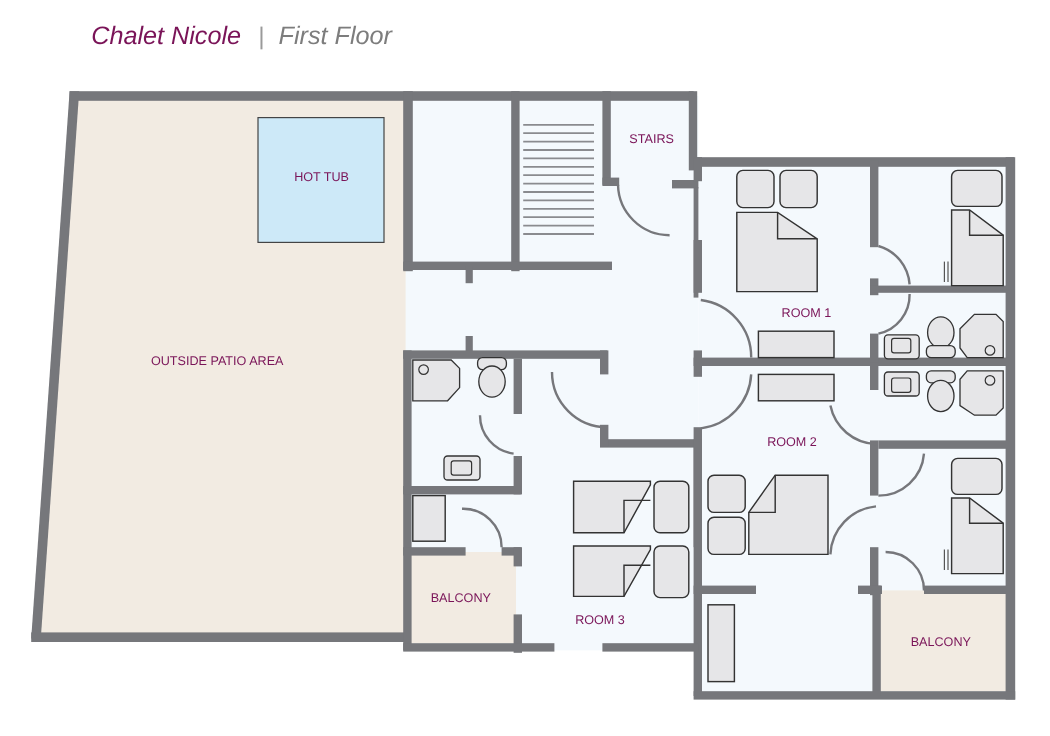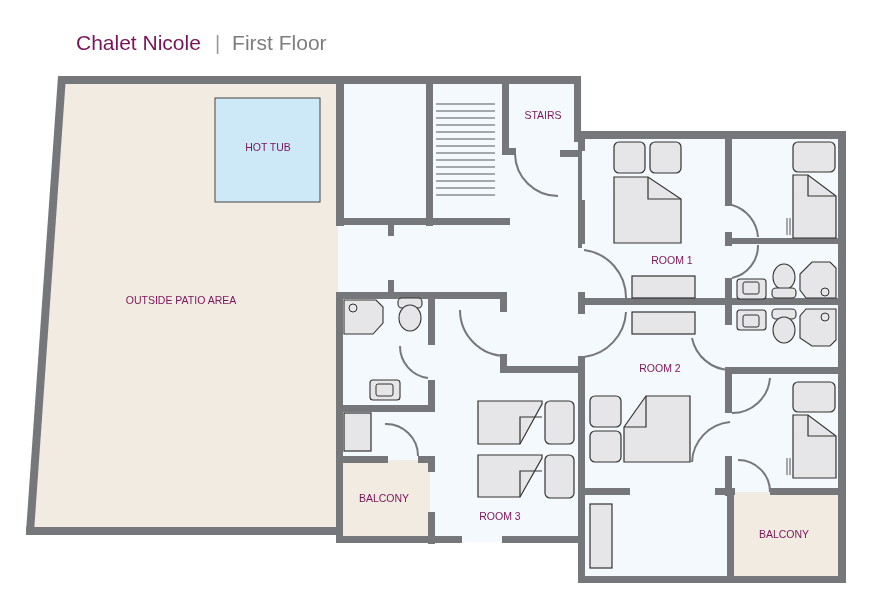--- a/index.html
+++ b/index.html
@@ -1,17 +1,17 @@
 <!DOCTYPE html>
 <html><head>
 <meta charset="utf-8">
 <style>
   html, body { margin: 0; padding: 0; background: #ffffff; }
   body { width: 875px; height: 613px; position: relative; overflow: hidden; font-family: "Liberation Sans", "DejaVu Sans", sans-serif; }
-  .title { position: absolute; left: 76px; top: 29px; font-size: 21px; line-height: 28px; white-space: nowrap; }
+  .title { position: absolute; left: 76px; top: 17px; font-size: 21px; line-height: 28px; white-space: nowrap; font-style: italic; }
   .title .chalet { color: #7a1458; }
   .title .sep { color: #9a9a9a; margin: 0 12px 0 14px; font-size: 20px; }
   .title .floor { color: #7d7d7d; }
   svg { position: absolute; left: 0; top: 0; }
   .lbl { font-family: "Liberation Sans", "DejaVu Sans", sans-serif; font-size: 10.5px; fill: #7a1458; text-anchor: middle; }
   .wall { fill: #76777b; }
   .furn { fill: #e6e6e8; stroke: #333; stroke-width: 1.2; }
   .door { fill: none; stroke: #76777b; stroke-width: 2; }
   .fixture { fill: #e6e6e8; stroke: #333; stroke-width: 1.1; }
   .step { stroke: #8a8b8f; stroke-width: 1.5; }

